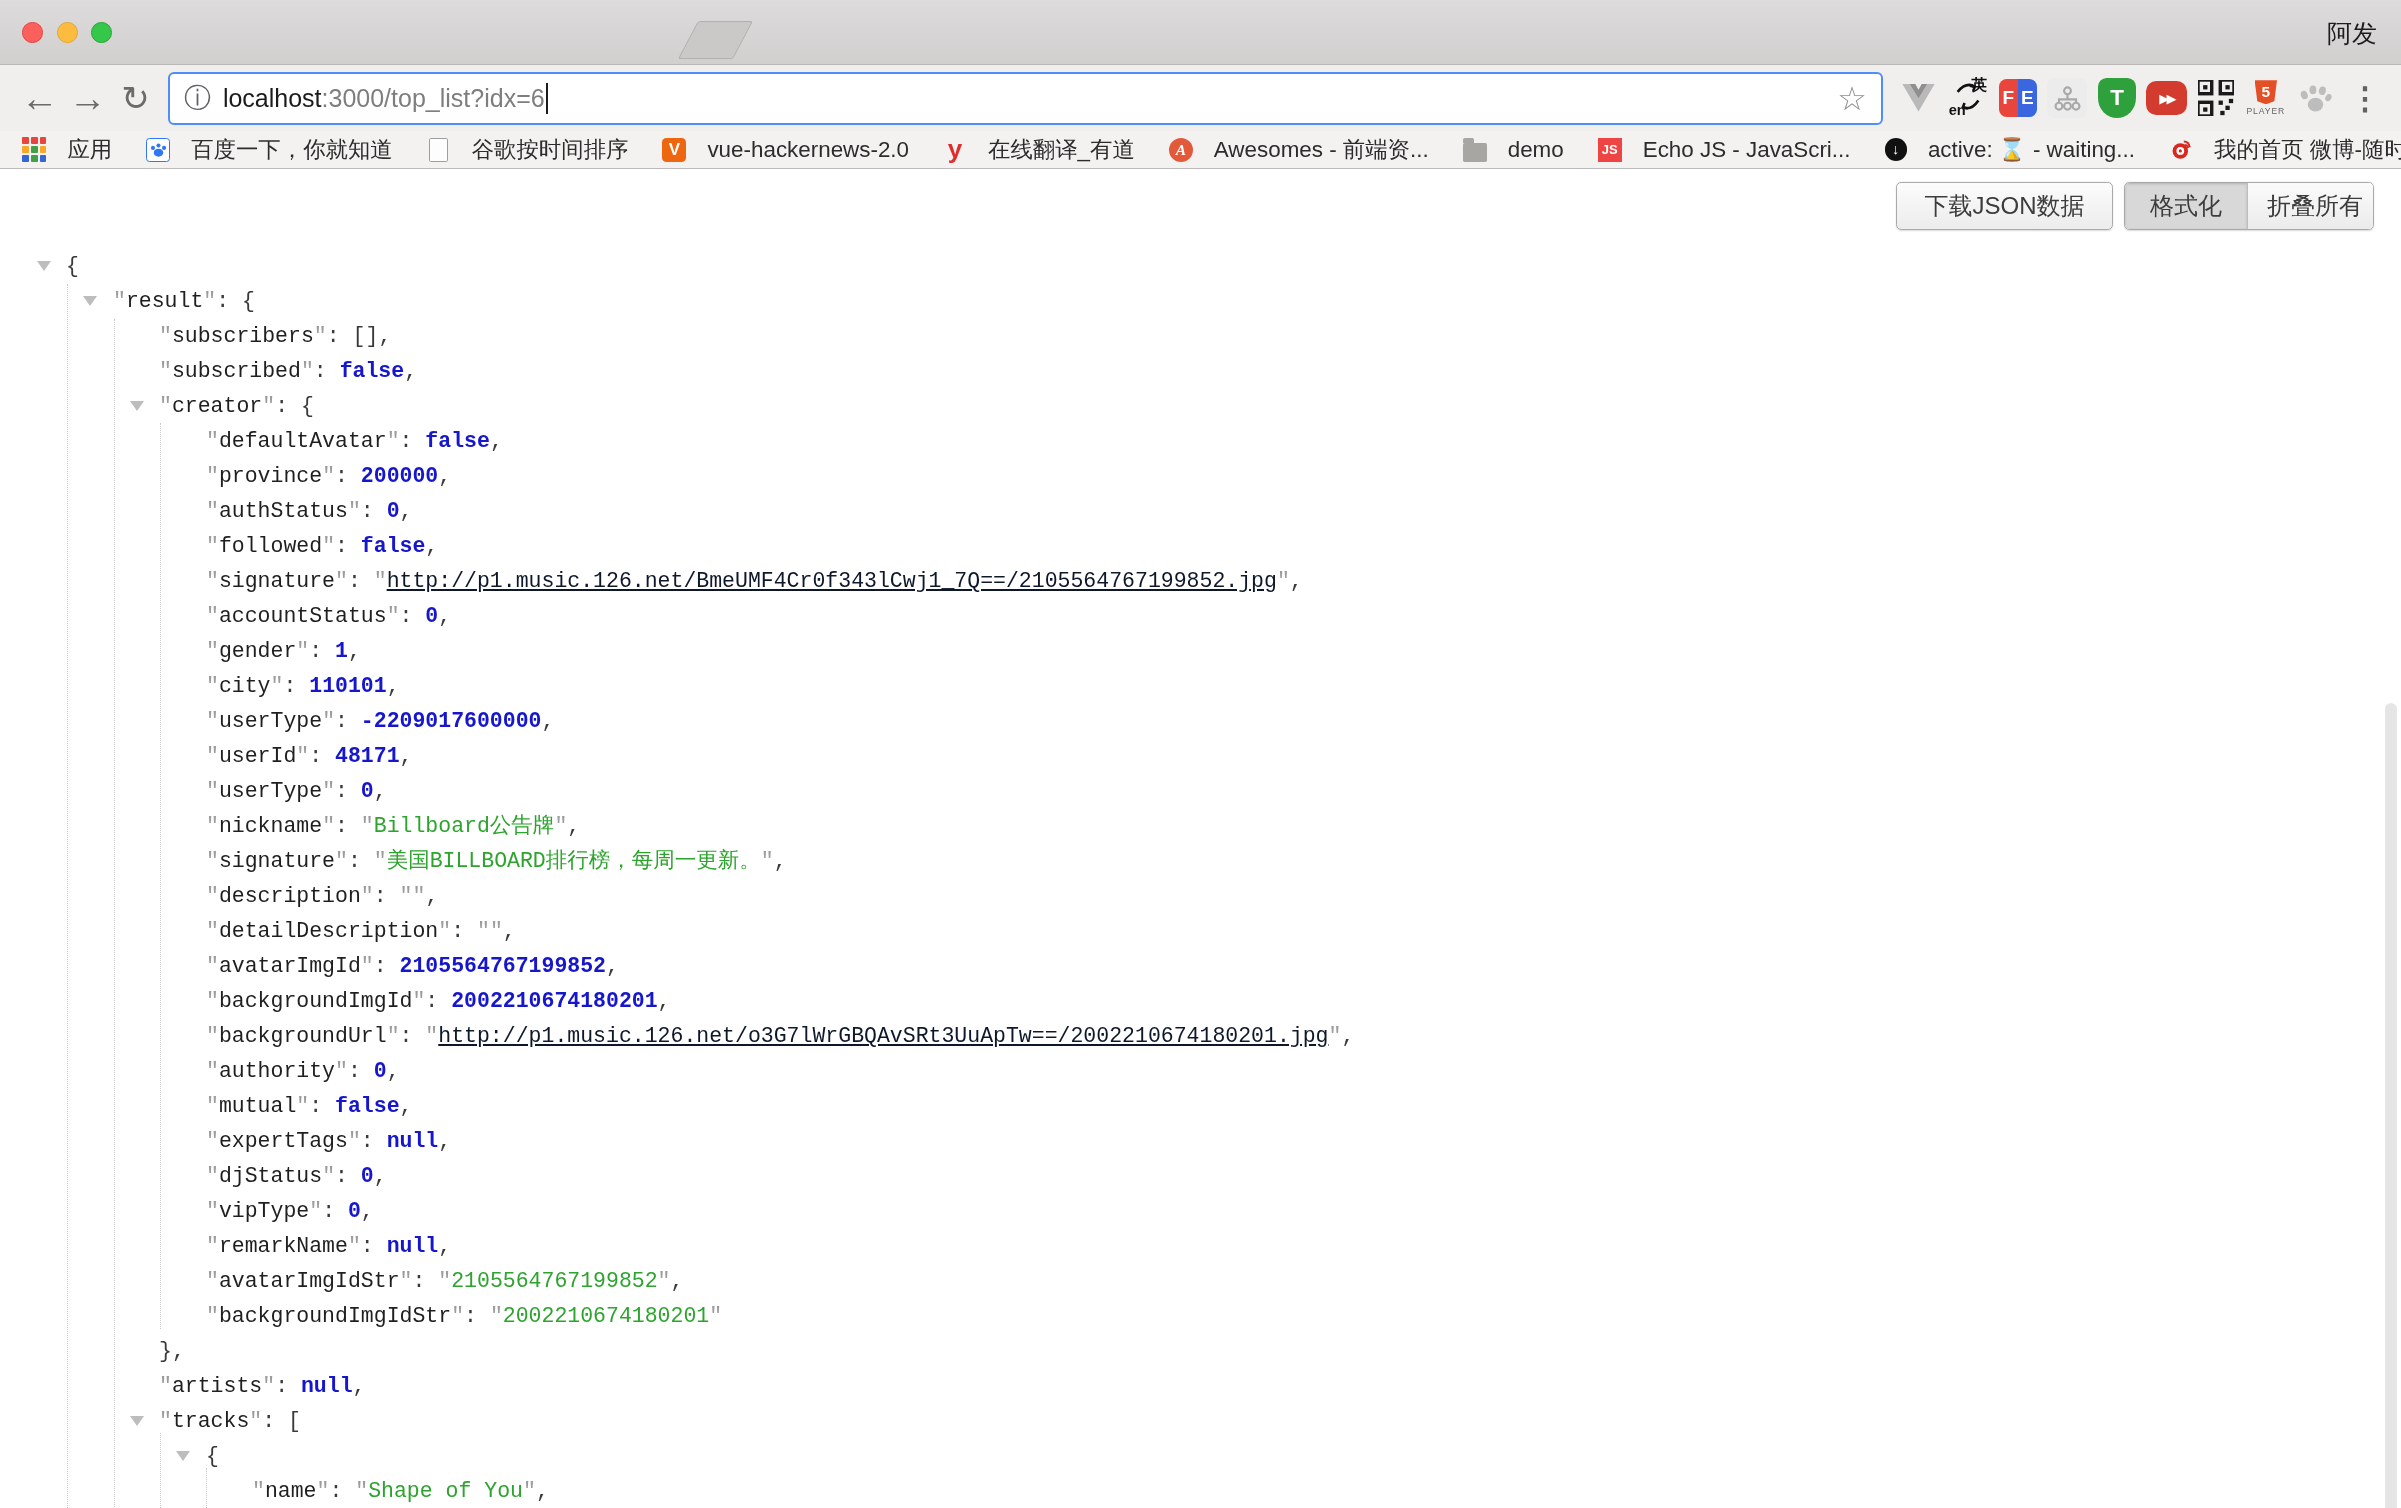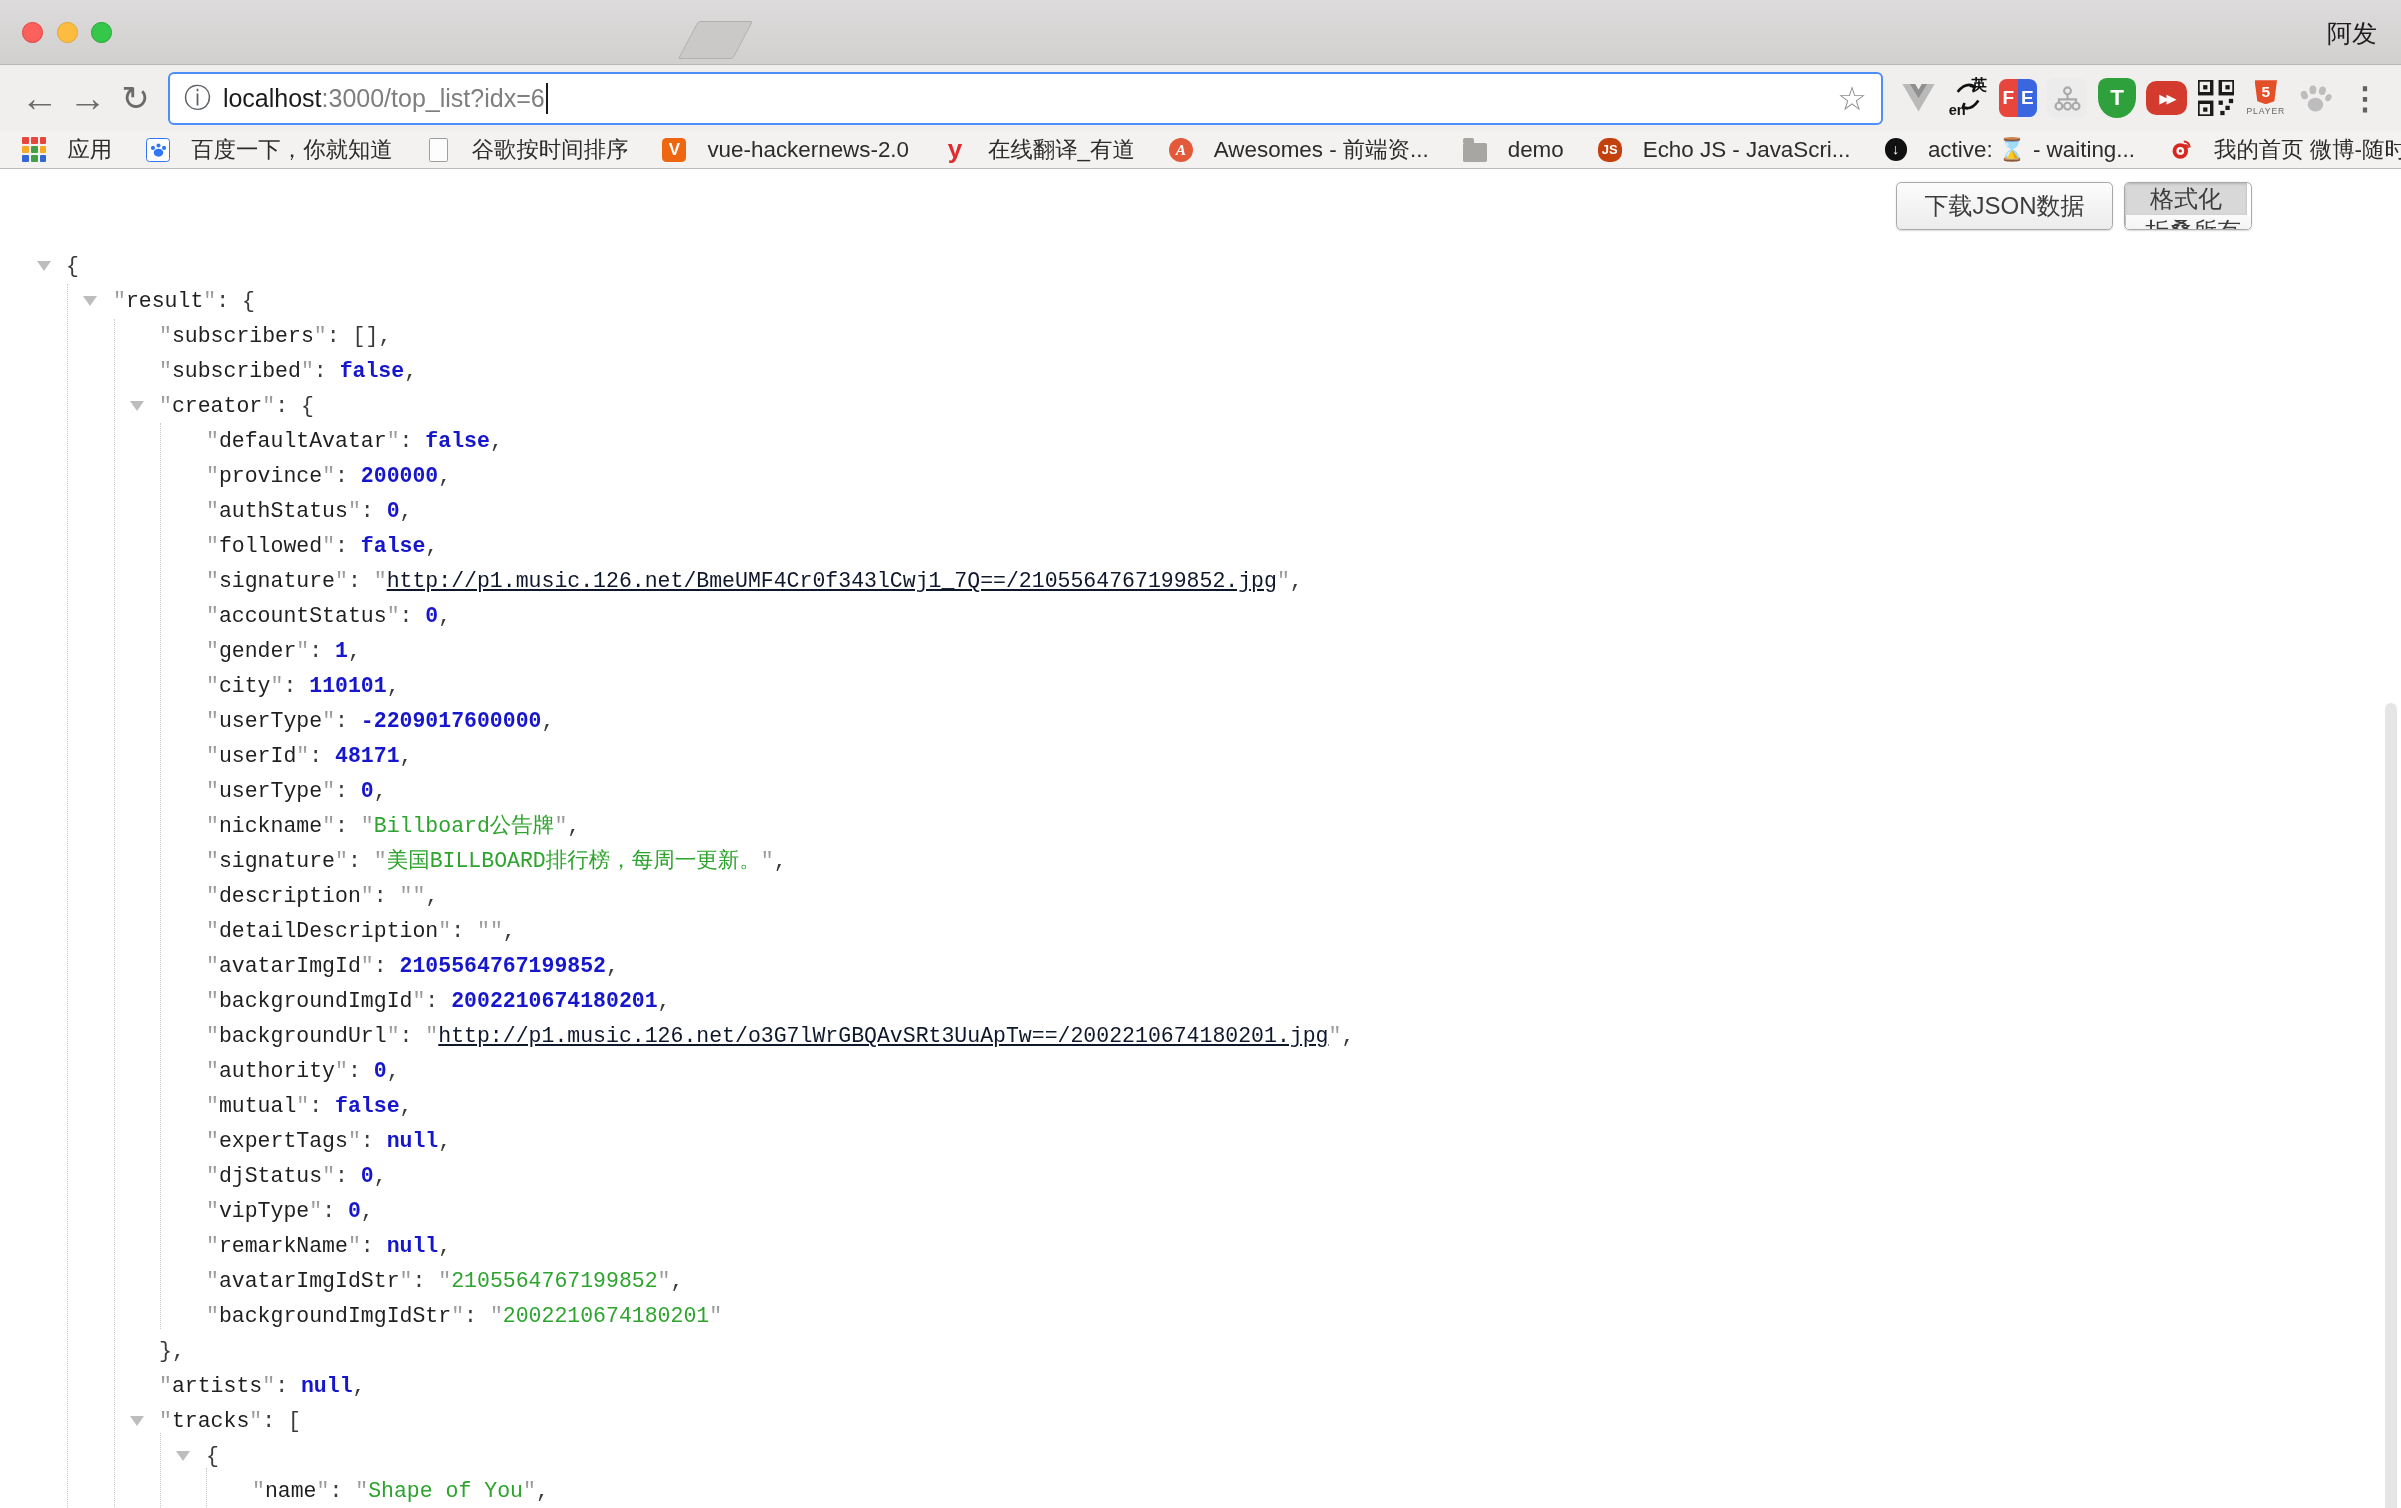--- a/index.html
+++ b/index.html
@@ -52,21 +52,21 @@
 
   
   .content { position:absolute; left:0; top:170px; width:2401px; height:1338px; background:#fff; }
   .btn { position:absolute; top:12px; height:48px; border:0.9px solid #a9a9a9; border-radius:5.2px;
     background:linear-gradient(#fcfcfc,#ececec); font-size:24px; color:#3c3c3c;
     display:flex; align-items:center; justify-content:center;
     box-shadow:0 0.9px 1.7px rgba(0,0,0,.15);margin-left:15px; }
   .btn-download { left:1881px; width:217px; }
   .seg { position:absolute; left:2124px; top:12px; height:48px; display:flex;
     border:0.9px solid #a9a9a9; border-radius:5.2px; overflow:hidden;
-    box-shadow:0 0.9px 1.7px rgba(0,0,0,.15);flex-direction:column; }
+    box-shadow:0 0.9px 1.7px rgba(0,0,0,.15); }
   .seg-btn { height:100%; display:flex; align-items:center; justify-content:center;
     font-size:24px; color:#3c3c3c; }
   .seg-active { width:122px; background:#d9d8d8; box-shadow:inset 0 0.9px 2.6px rgba(0,0,0,.18); }
   .seg-plain  { width:126px; background:linear-gradient(#fbfbfb,#ebebeb); border-left:0.9px solid #bdbdbd;padding-left:9px; }
 
   
   .json-view { position:absolute; left:0; top:79px; width:2401px;
     font-family:"Liberation Mono", monospace; font-size:21.5px; }
   .json-row { position:relative; height:35px; line-height:35px; white-space:nowrap; }
   .tri { position:absolute; top:12px; width:0; height:0;
@@ -244,21 +244,21 @@
       <span class="icon-28 circle-ic" style="display: flex; align-items: center; justify-content: center; width: 24px; height: 24px; background: rgb(226, 90, 58); font-size: 15.5px; font-style: italic; font-family: &quot;Liberation Serif&quot;, serif;">A</span>
       <span class="bm-label">Awesomes - 前端资...</span>
     </div>
     <div class="bm-item">
       <span class="icon-28" style="display: flex; align-items: center; justify-content: center;">
         <span class="folder-ic"></span>
       </span>
       <span class="bm-label">demo</span>
     </div>
     <div class="bm-item">
-      <span class="icon-28 badge" style="display: flex; align-items: center; justify-content: center; background: #c2410c; border-radius: 10px; font-size: 13px;">JS</span>
+      <span class="icon-28 badge" style="display: flex; align-items: center; justify-content: center; background: #ef4444; border-radius: 0; font-size: 13px;">JS</span>
       <span class="bm-label">Echo JS - JavaScri...</span>
     </div>
     <div class="bm-item">
       <span class="icon-28 circle-ic" style="display: flex; align-items: center; justify-content: center; width: 22.4px; height: 22.4px; background: rgb(17, 17, 17); font-size: 14.6px;">↓</span>
       <span class="bm-label">active: ⌛ - waiting...</span>
     </div>
     <div class="bm-item">
       <span class="icon-28" style="display: flex; align-items: center; justify-content: center;">
         <svg width="22.4" height="22.4" viewBox="0 0 26 26">
           <circle cx="12" cy="15" r="9" fill="#d8281e"></circle>

